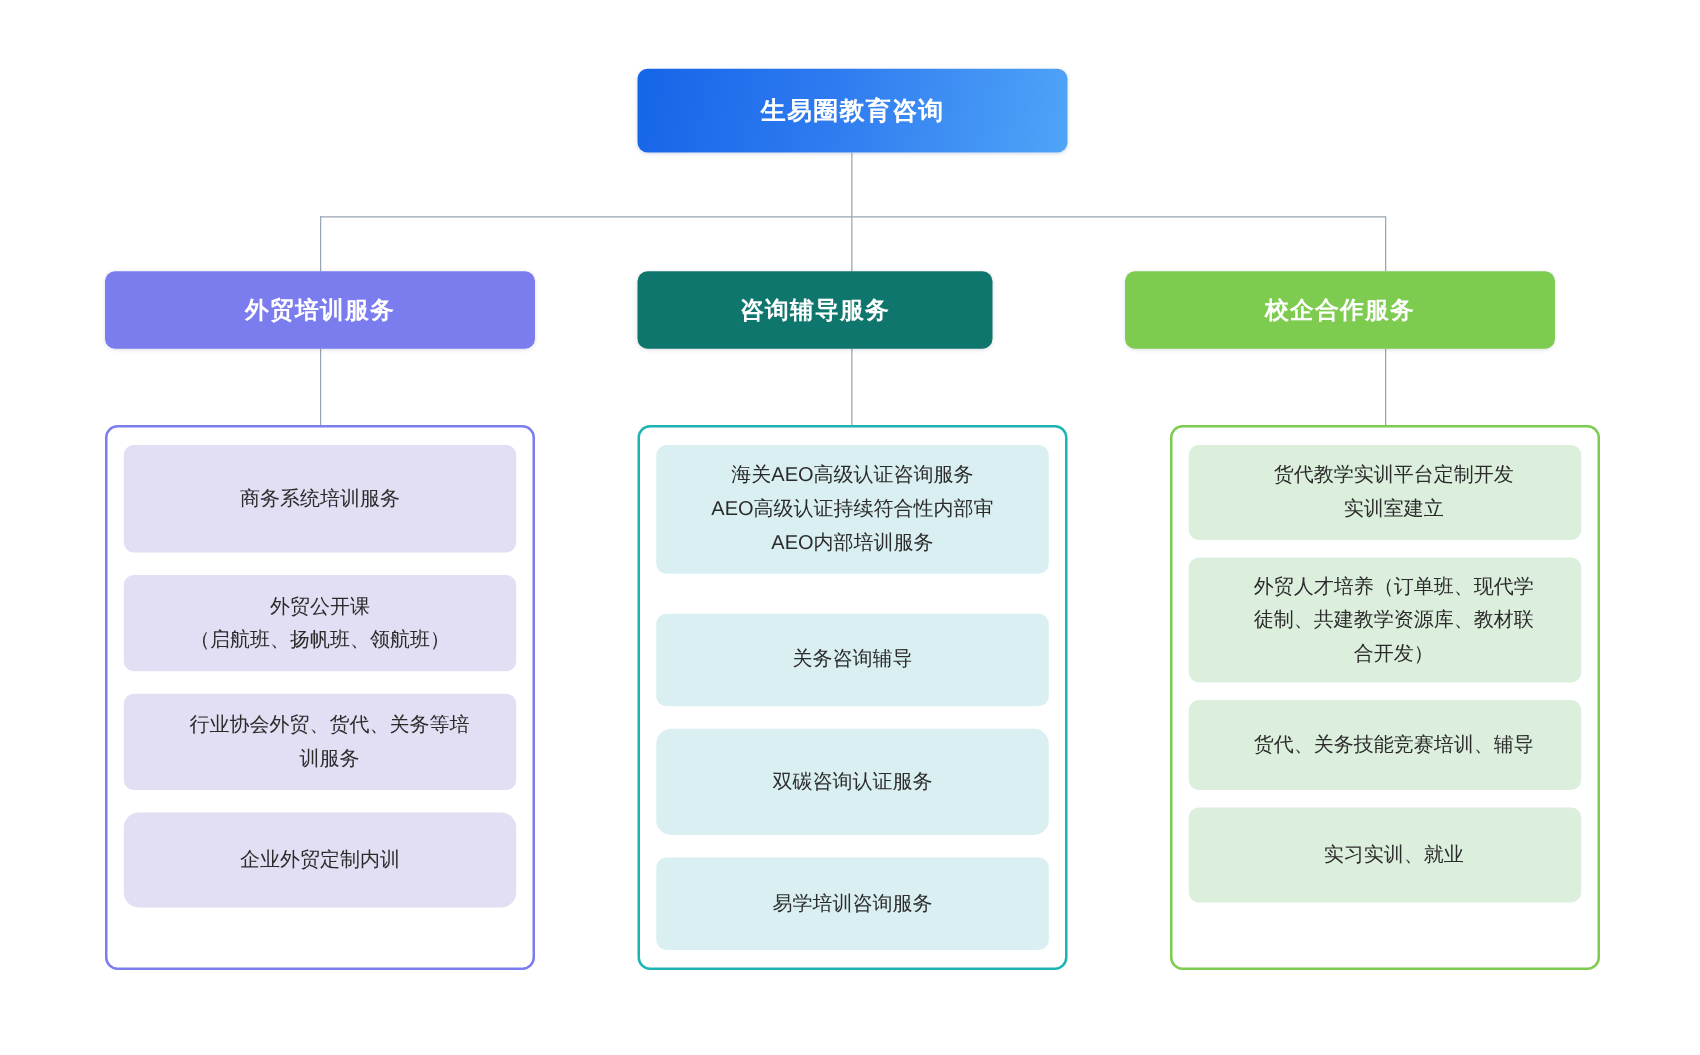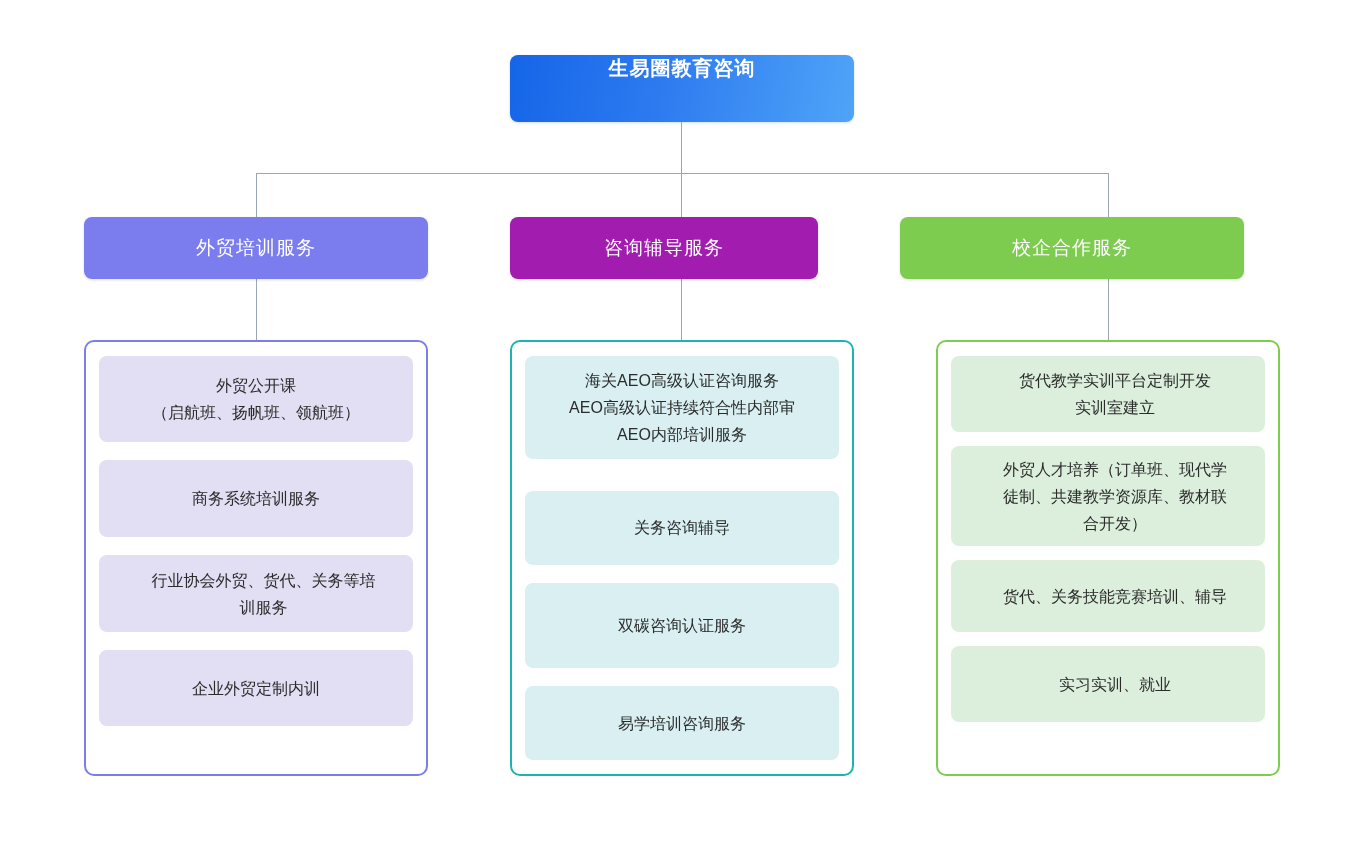--- a/index.html
+++ b/index.html
@@ -24,20 +24,21 @@
   
   .root-node {
     position: absolute;
     left: 510px;
     top: 55px;
     width: 344px;
     height: 67px;
     border-radius: 8px;
     background: linear-gradient(100deg, #1565E8 0%, #2E7BF0 45%, #4FA4F7 100%);
     display: flex;
+    align-items: center;
     justify-content: center;
     box-shadow: 0 1px 3px rgba(20,60,140,0.18);
   }
   .root-node .node-text {
     color: #ffffff;
     font-size: 20px;
     font-weight: bold;
     letter-spacing: 1px;
   }
 
@@ -55,25 +56,25 @@
     height: 62px;
     border-radius: 8px;
     display: flex;
     align-items: center;
     justify-content: center;
     box-shadow: 0 1px 3px rgba(60,60,90,0.16);
   }
   .cat-header .node-text {
     color: #ffffff;
     font-size: 19px;
-    font-weight: normal;
+    font-weight: bold;
     letter-spacing: 1px;
   }
   .cat-header.purple { left: 84px;  top: 217px; width: 344px; background: #7B7DEE; }
-  .cat-header.teal   { left: 510px; top: 217px; width: 308px; background: #a21caf; }
+  .cat-header.teal   { left: 510px; top: 217px; width: 284px; background: #0f766e; }
   .cat-header.green  { left: 900px; top: 217px; width: 344px; background: #7DCB4F; }
 
   
   .col-box {
     position: absolute;
     top: 340px;
     width: 344px;
     border-radius: 10px;
     border: 2px solid #7B7DEE;
     background: #ffffff;
@@ -102,26 +103,26 @@
     white-space: pre-line;
   }
   .col-box.purple .item-card { background: #E2DEF3; }
   .col-box.teal   .item-card { background: #D9EFF1; }
   .col-box.green  .item-card { background: #DCEFDD; padding-left: 26px; }
 
   
   .col-box.purple .item-card:nth-child(1) { height: 86px; margin-bottom: 18px; }
   .col-box.purple .item-card:nth-child(2) { height: 77px; margin-bottom: 18px; }
   .col-box.purple .item-card:nth-child(3) { height: 77px; margin-bottom: 18px; padding-left: 27px; }
-  .col-box.purple .item-card:nth-child(4) { height: 76px; }
+  .col-box.purple .item-card:nth-child(4) { height: 76px; border-radius: 12px; }
 
   
   .col-box.teal .item-card:nth-child(1) { height: 106px; margin-bottom: 32px; }
   .col-box.teal .item-card:nth-child(2) { height: 76px; margin-bottom: 18px; }
-  .col-box.teal .item-card:nth-child(3) { height: 88px; margin-bottom: 18px; }
+  .col-box.teal .item-card:nth-child(3) { height: 88px; margin-bottom: 18px; border-radius: 12px; }
   .col-box.teal .item-card:nth-child(4) { height: 76px; }
 
   
   .col-box.green .item-card:nth-child(1) { height: 76px; margin-bottom: 14px; }
   .col-box.green .item-card:nth-child(2) { height: 100px; margin-bottom: 14px; }
   .col-box.green .item-card:nth-child(3) { height: 72px; margin-bottom: 14px; }
   .col-box.green .item-card:nth-child(4) { height: 76px; }
 </style>
 </head>
 <body>
@@ -148,23 +149,23 @@
 
   <div class="cat-header teal">
     <span class="node-text">咨询辅导服务</span>
   </div>
 
   <div class="cat-header green">
     <span class="node-text">校企合作服务</span>
   </div>
 
   <div class="col-box purple">
+    <div class="item-card">商务系统培训服务</div>
     <div class="item-card">外贸公开课
 （启航班、扬帆班、领航班）</div>
-    <div class="item-card">商务系统培训服务</div>
     <div class="item-card">行业协会外贸、货代、关务等培
 训服务</div>
     <div class="item-card">企业外贸定制内训</div>
   </div>
 
   <div class="col-box teal">
     <div class="item-card">海关AEO高级认证咨询服务
 AEO高级认证持续符合性内部审
 AEO内部培训服务</div>
     <div class="item-card">关务咨询辅导</div>

